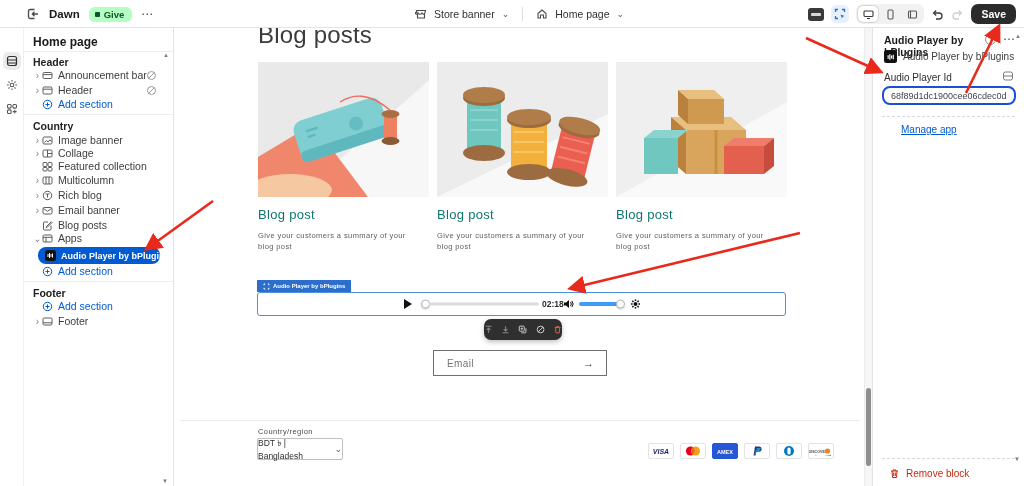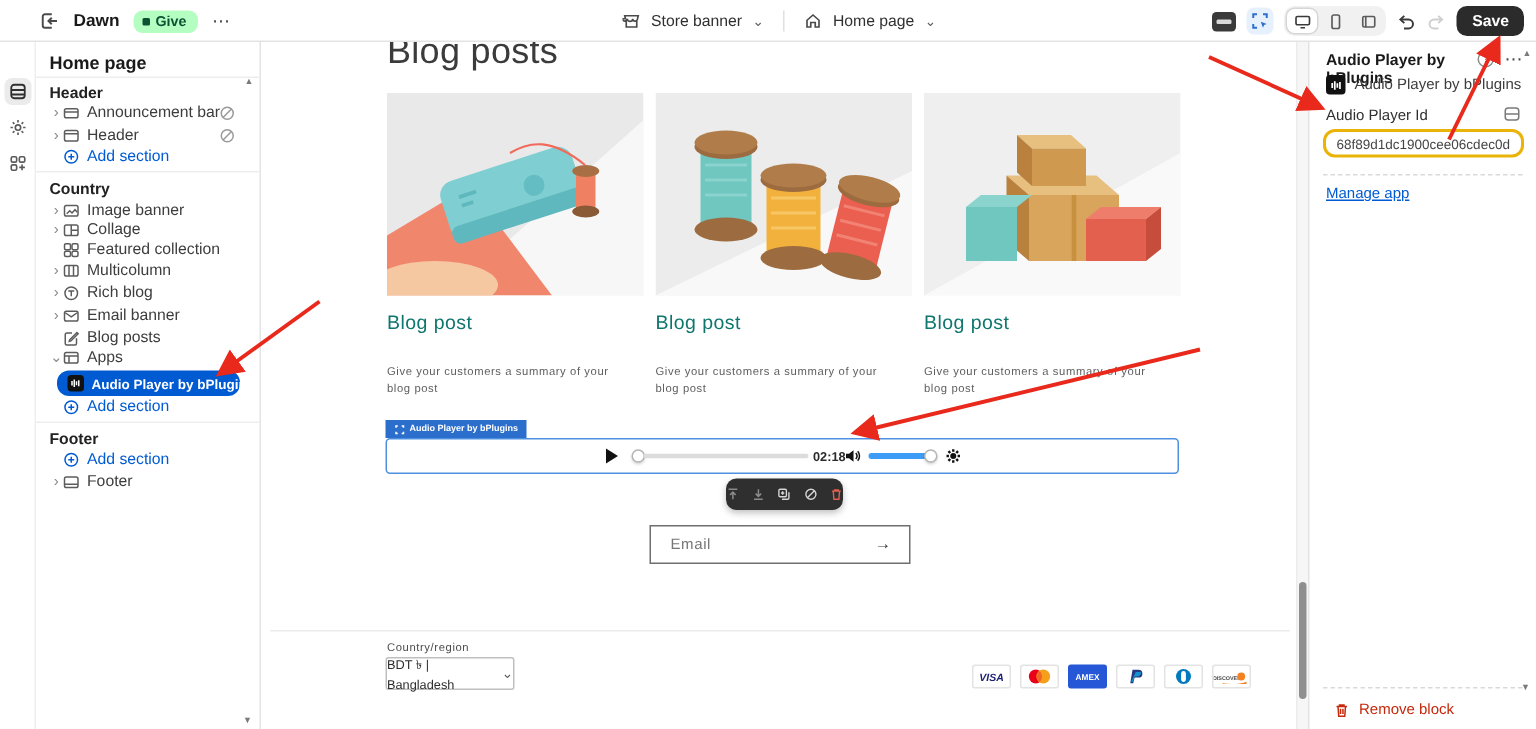--- a/index.html
+++ b/index.html
@@ -47,21 +47,21 @@
   .app-chip { width:11px; height:11px; background:#111; border-radius:2.5px; display:flex; align-items:center; justify-content:center; flex:0 0 auto; }
   .scroll-tri { position:absolute; font-size:6px; color:#7a7a7a; }
 
   
   .preview { position:absolute; top:28px; left:174px; width:698px; bottom:0; background:#fff; overflow:hidden; z-index:1; }
   .pv-heading { position:absolute; left:84px; top:-7px; font-size:24px; color:#3b3b3b; letter-spacing:.2px; }
   .cards { position:absolute; left:84px; top:34px; display:flex; gap:8px; }
   .card { width:171px; }
   .card svg.illus { width:171px; height:135px; display:block; }
   .card-title { margin-top:10px; font-size:13px; color:#0f766e; letter-spacing:.3px; }
-  .card-desc { margin-top:20px; font-size:7.5px; letter-spacing:.4px; line-height:11px; color:#5e5e5e; width:160px; }
+  .card-desc { margin-top:8px; font-size:7.5px; letter-spacing:.4px; line-height:11px; color:#5e5e5e; width:160px; }
   .ap-tab { position:absolute; left:83px; top:252px; height:12px; background:#2c6ecb; color:#fff; font-size:6px; font-weight:bold; display:flex; align-items:center; gap:3px; padding:0 6px; }
   .ap-box { position:absolute; left:83px; top:264px; width:529px; height:24px; border:1px solid #4e8fe0; border-radius:3px; background:#fff; }
   .ap-el { position:absolute; top:50%; transform:translateY(-50%); }
   .play-tri { left:146px; width:0; height:0; border-left:8px solid #111; border-top:5px solid transparent; border-bottom:5px solid transparent; }
   .knob { width:9px; height:9px; background:#fff; border:1px solid #b5b5b5; border-radius:50%; box-shadow:0 1px 2px rgba(0,0,0,.18); }
   .ap-track { left:171px; width:110px; height:3px; background:#dcdcdc; border-radius:2px; }
   .ap-time { left:284px; font-size:8.5px; color:#2b2b2b; font-weight:bold; }
   .vol-track { left:321px; width:42px; height:4px; background:#3d9df6; border-radius:2px; }
   .toolbar { position:absolute; left:310px; top:291px; width:78px; height:21px; background:#2f2f2f; border-radius:7px; display:flex; align-items:center; justify-content:center; gap:8px; z-index:3; box-shadow:0 2px 5px rgba(0,0,0,.25); }
   .subscribe { position:absolute; left:190px; top:320px; width:300px; text-align:center; font-size:12.5px; color:#2b2b2b; letter-spacing:.3px; }
@@ -77,23 +77,23 @@
   .pv-scrollthumb { position:absolute; right:1px; top:360px; width:5px; height:78px; background:#8f8f8f; border-radius:3px; }
 
   
   .panel { position:absolute; top:28px; right:0; bottom:0; width:152px; background:#fff; border-left:1px solid #e3e3e3; z-index:4; }
   .pn-title { position:absolute; left:11px; top:6px; width:108px; font-size:10.5px; font-weight:bold; color:#1a1a1a; }
   .pn-help { position:absolute; right:28px; top:6px; width:11px; height:11px; border:1px solid #8a8a8a; border-radius:50%; font-size:7px; color:#6a6a6a; display:flex; align-items:center; justify-content:center; cursor:pointer; }
   .pn-dots { position:absolute; right:8px; top:4px; }
   .pn-approw { position:absolute; left:11px; top:22px; display:flex; align-items:center; gap:6px; font-size:10px; color:#3d3d3d; }
   .pn-fieldlabel { position:absolute; left:11px; top:44px; font-size:10px; color:#303030; }
   .pn-dbicon { position:absolute; right:10px; top:42px; cursor:pointer; }
-  .pn-input { position:absolute; left:9px; top:58px; width:134px; height:19px; border:2px solid #eab308; border-radius:8px; font-size:9px; color:#444; padding-left:7px; outline:none; font-family:"Liberation Sans",sans-serif; }
+  .pn-input { position:absolute; left:9px; top:58px; width:134px; height:19px; border:2px solid #1d4ed8; border-radius:8px; font-size:9px; color:#444; padding-left:7px; outline:none; font-family:"Liberation Sans",sans-serif; }
   .pn-dash { position:absolute; left:9px; right:9px; height:0; border-top:1px dashed #d9d9d9; }
-  .pn-manage { position:absolute; left:11px; top:96px; font-size:10px; color:#005bd3; text-decoration:underline; cursor:pointer; }
+  .pn-manage { position:absolute; left:28px; top:96px; font-size:10px; color:#005bd3; text-decoration:underline; cursor:pointer; }
   .pn-remove { position:absolute; left:16px; top:440px; display:flex; align-items:center; gap:6px; font-size:10px; color:#c5280c; cursor:pointer; }
 
   .overlay { position:absolute; top:0; left:0; z-index:60; pointer-events:none; }
 </style>
 </head>
 <body>
 
 <div class="topbar">
   <div class="tb-left">
     <svg width="14" height="14" viewBox="0 0 14 14">

